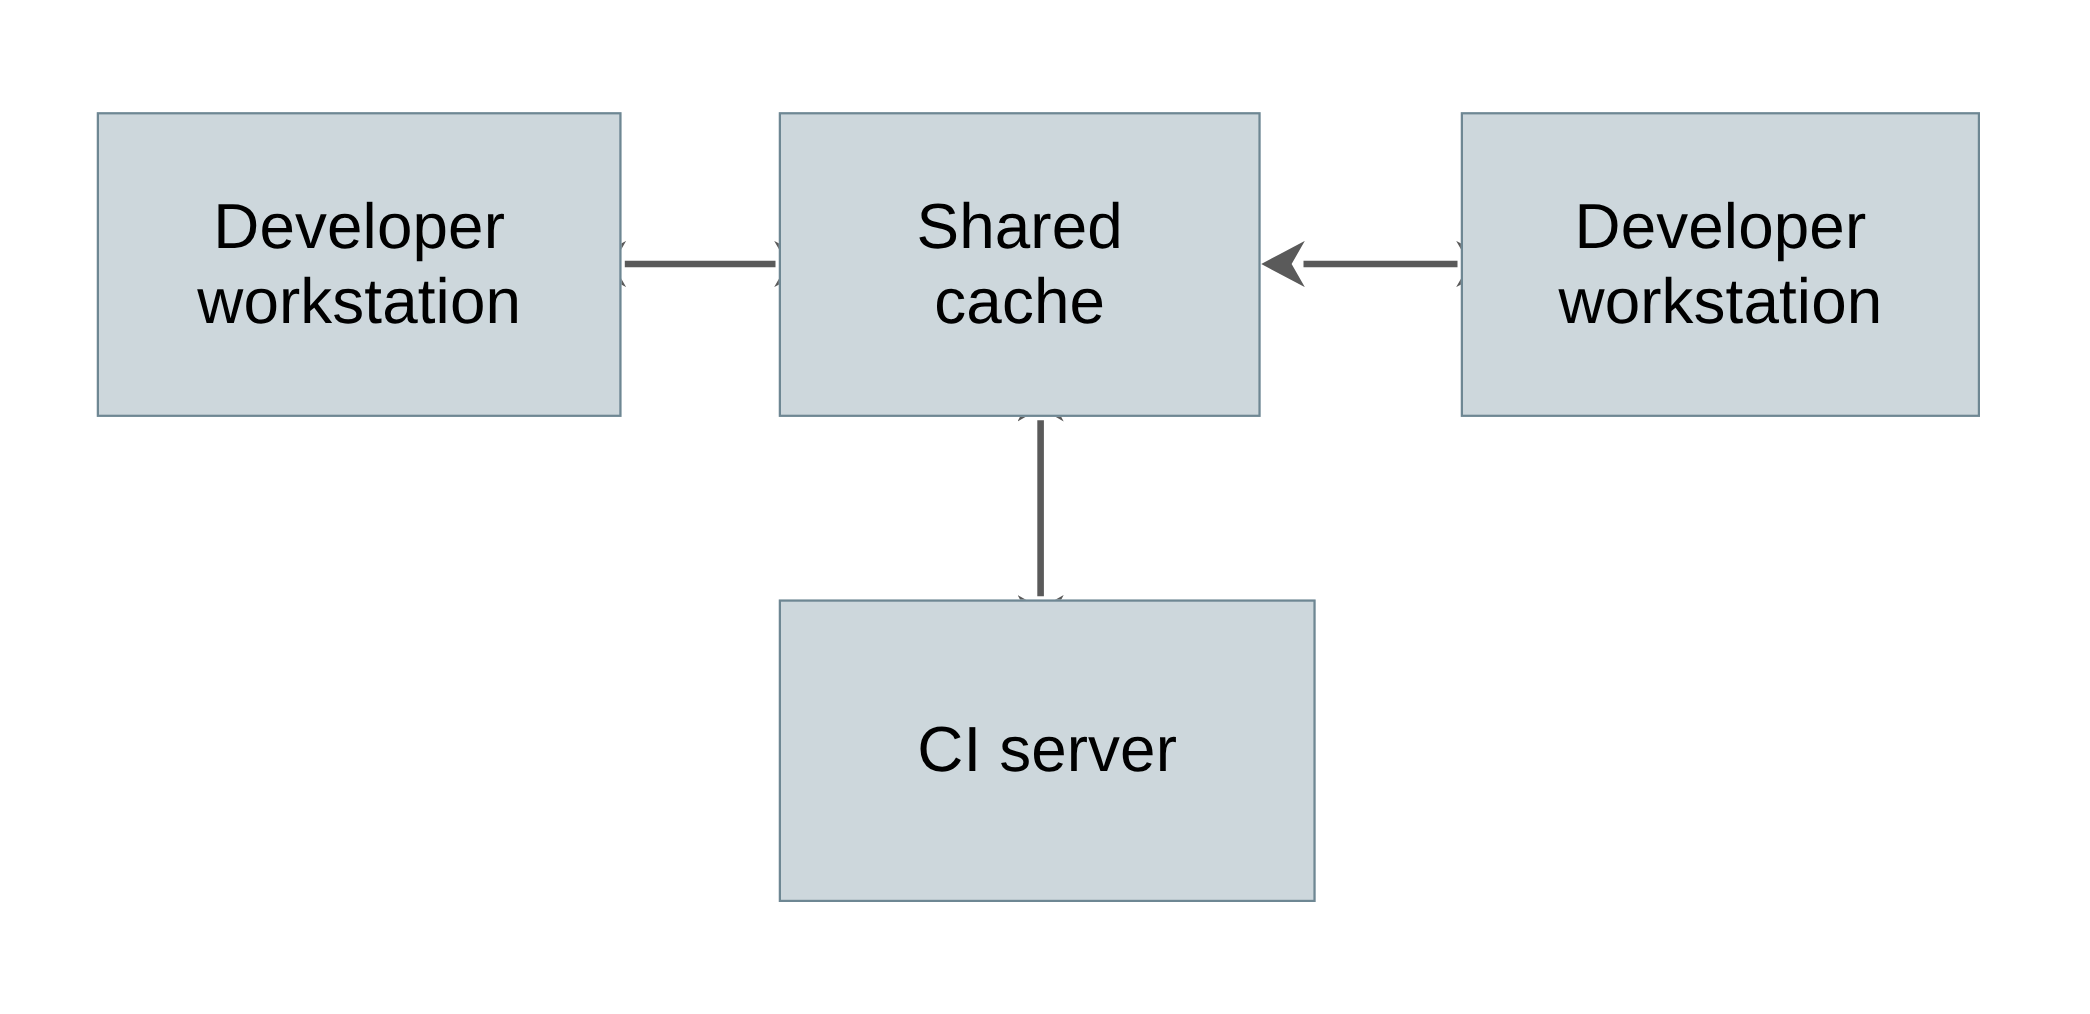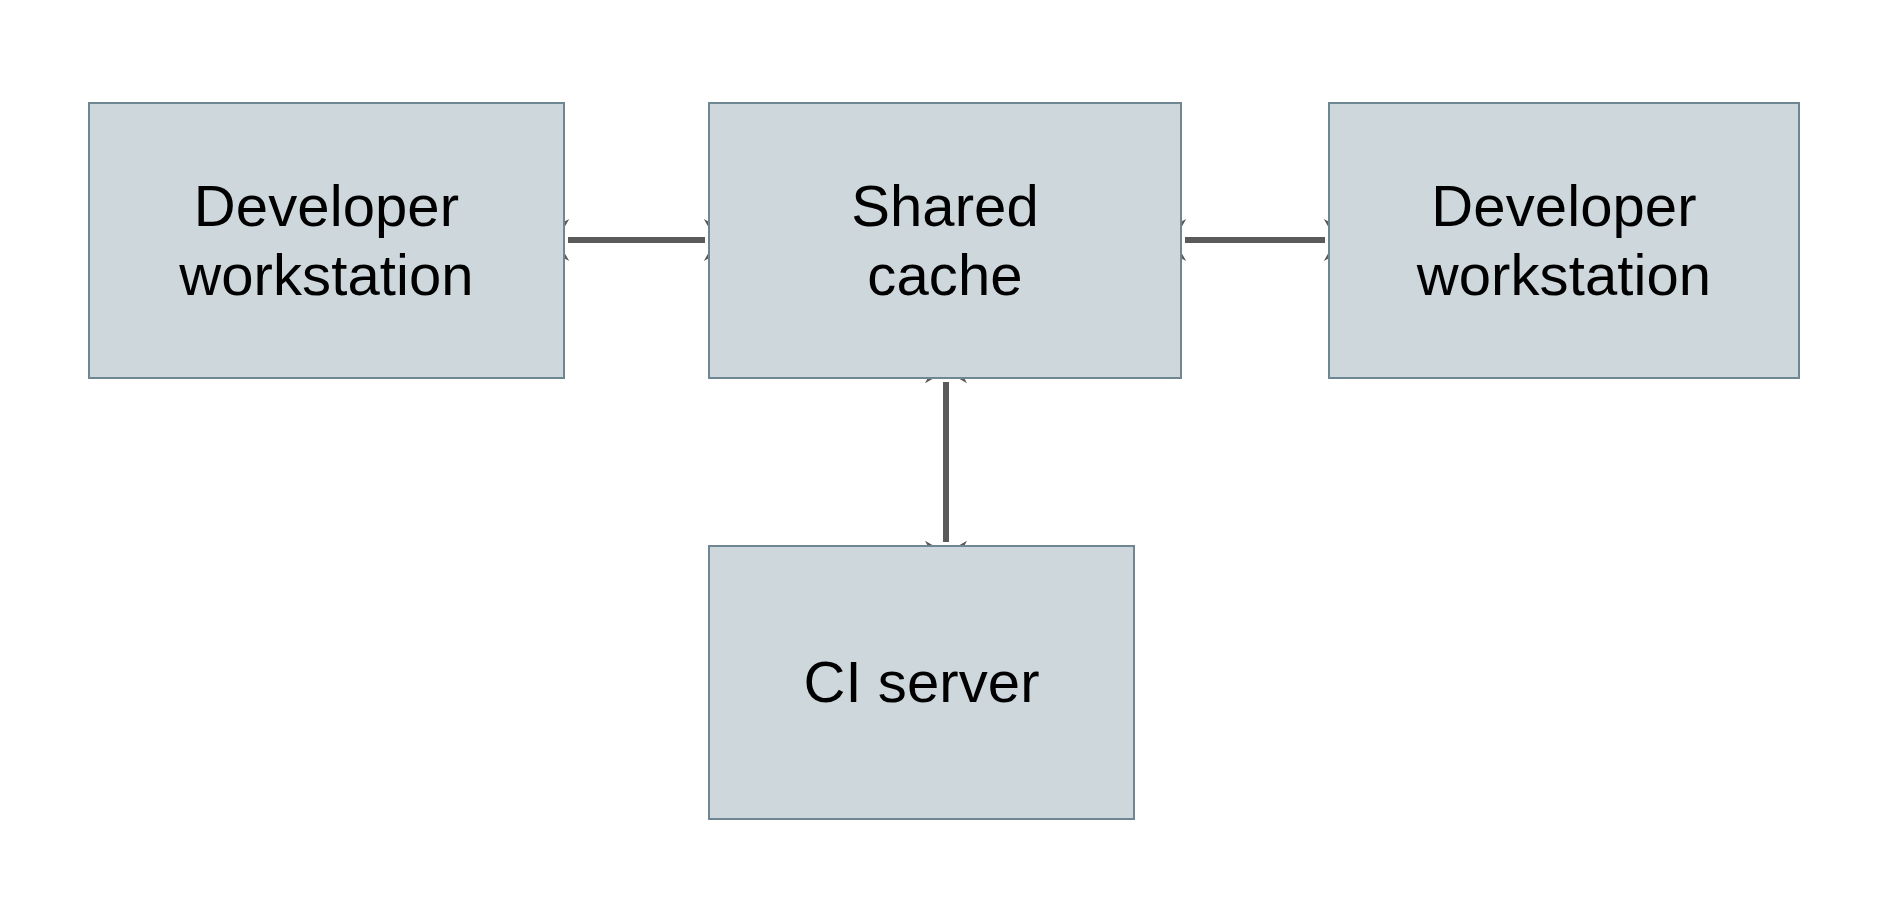--- a/index.html
+++ b/index.html
@@ -44,35 +44,35 @@
   #node-dev-left {
     left: 88px;
     top: 102px;
     width: 477px;
     height: 277px;
     font-size: 58px;
   }
   #node-shared-cache {
     left: 708px;
     top: 102px;
-    width: 474px;
+    width: 438px;
     height: 277px;
     font-size: 58px;
   }
   #node-dev-right {
     left: 1328px;
     top: 102px;
     width: 472px;
     height: 277px;
     font-size: 58px;
   }
   #node-ci-server {
     left: 708px;
     top: 545px;
-    width: 427px;
+    width: 488px;
     height: 275px;
     font-size: 58px;
   }
   .edge-layer {
     position: absolute;
     left: 0;
     top: 0;
     width: 1900px;
     height: 922px;
     pointer-events: none;

